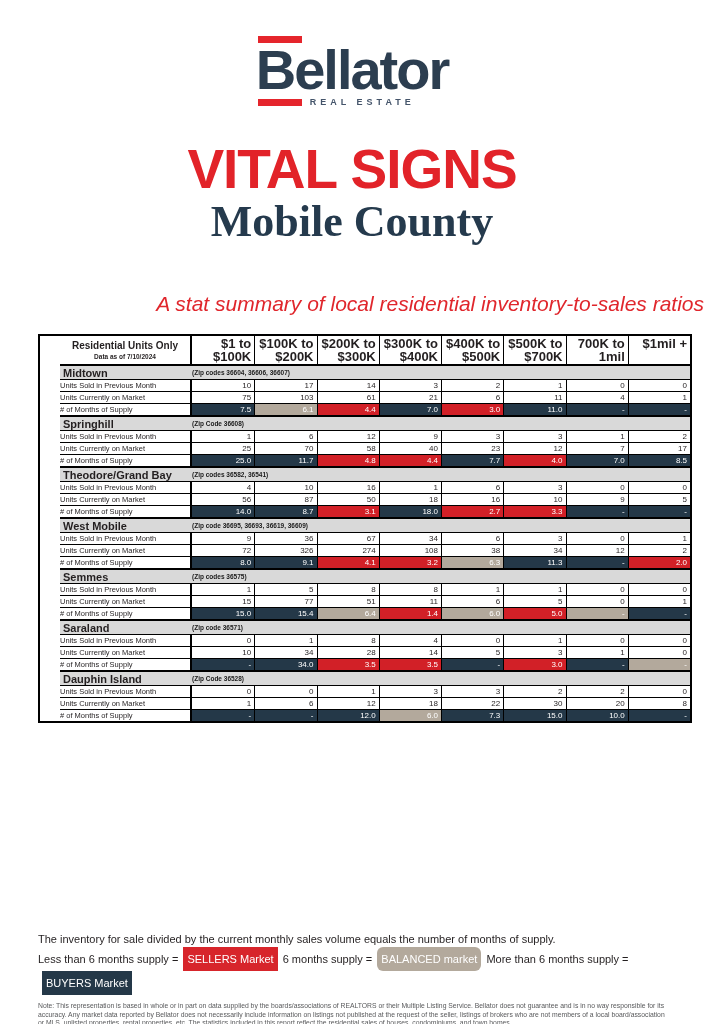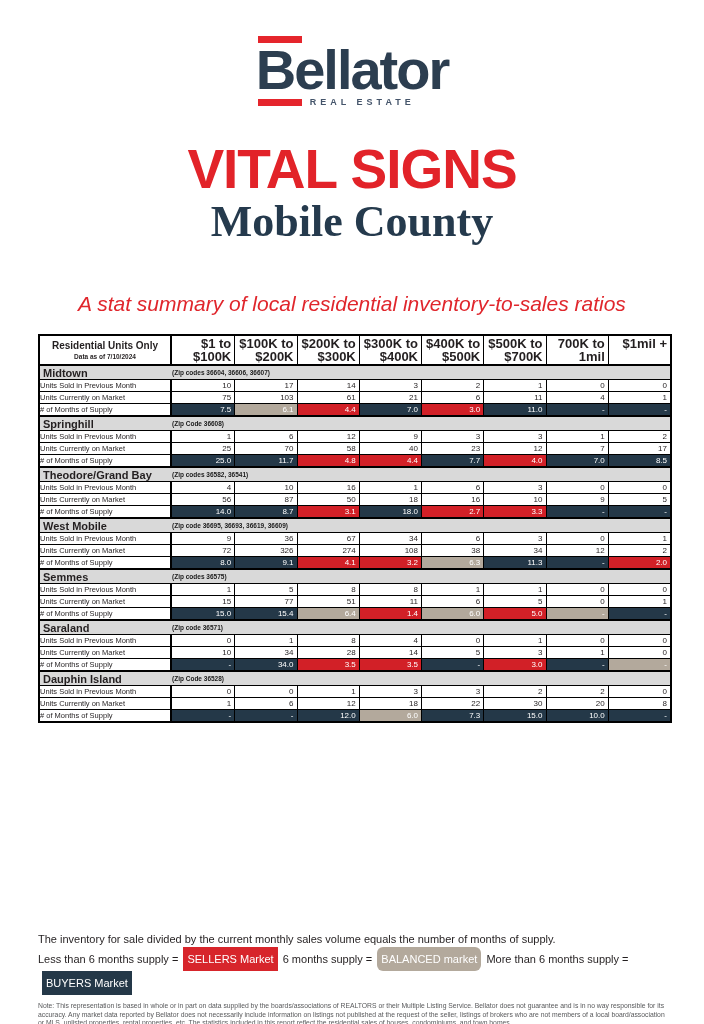--- a/index.html
+++ b/index.html
@@ -13,25 +13,25 @@
   .logo-word{font-size:56px;line-height:52px;font-weight:700;color:#2c3e50;letter-spacing:-2px;margin:1px 0 1px 0;}
   .logo-bottom{display:flex;align-items:center;gap:8px;}
   .logo-bar-bottom{width:44px;height:7px;background:#e5252c;margin-left:2px;}
   .logo-tag{font-size:9px;font-weight:700;letter-spacing:4px;color:#44546a;}
 
   
   .vital{position:absolute;top:137px;left:0;width:704px;text-align:center;
          font-size:55px;font-weight:700;letter-spacing:-1px;color:#e22329;}
   .county{position:absolute;top:196px;left:0;width:704px;text-align:center;
           font-family:"Liberation Serif",serif;font-weight:700;font-size:44px;color:#253a4d;}
-  .tagline{position:absolute;top:292px;left:0;width:704px;text-align:center;
+  .tagline{position:absolute;top:292px;left:0;width:704px;text-align:right;
            font-style:italic;font-size:21px;color:#e0262c;}
 
   
-  .tbl{position:absolute;left:38px;top:334px;width:630px;border:2px solid #000;background:#fff;}
+  .tbl{position:absolute;left:38px;top:334px;width:630px;border:2px solid #000;background:#fff;padding-left:20px;}
   .t-row{display:flex;align-items:stretch;}
   .cell{box-sizing:border-box;}
   .label-cell{width:132px;border-right:2px solid #000;flex:none;}
   .v-cell{width:62.25px;flex:none;text-align:right;font-size:8px;padding-right:3px;overflow:hidden;}
   .v-cell + .v-cell{border-left:1px solid #000;}
   .header-row{height:28px;}
   .corner{display:flex;flex-direction:column;justify-content:center;align-items:center;}
   .corner-title{font-weight:700;font-size:10px;line-height:13px;}
   .corner-sub{font-weight:700;font-size:6.5px;line-height:9px;}
   .price-cell{display:flex;flex-direction:column;justify-content:flex-start;font-weight:700;font-size:13px;padding-top:1px;}

